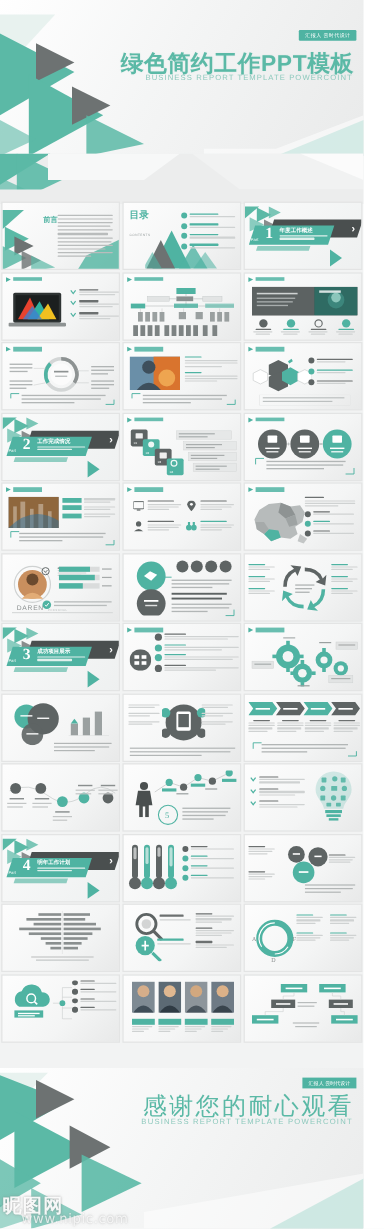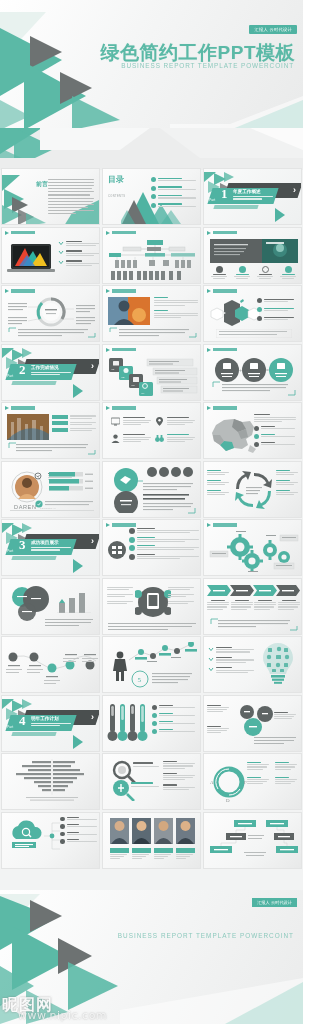--- a/index.html
+++ b/index.html
@@ -1624,18 +1624,19 @@
       <polygon points="12,36 72,68 12,100" fill="#5bb9a6"></polygon>
       <polygon points="58,48 92,66 58,84" fill="#6d7272"></polygon>
       <polygon points="68,72 118,96 68,120" fill="#5bb9a6" opacity=".9"></polygon>
       <polygon points="0,76 34,96 0,116" fill="#5bb9a6" opacity=".8"></polygon>
       <polygon points="26,100 68,122 26,134" fill="#5bb9a6" opacity=".7"></polygon>
       <polygon points="0,114 24,126 0,134" fill="#5bb9a6" opacity=".55"></polygon>
       <polygon points="303,92 225,134 303,134" fill="#5bb9a6" opacity=".55"></polygon>
       <polygon points="120,120 303,88 303,134 120,134" fill="#ffffff" opacity=".5"></polygon>
     </svg>
     <div class="f-badge">汇报人 云时代设计</div>
+    <div class="f-title">感谢您的耐心观看</div>
     <div class="f-sub">BUSINESS REPORT TEMPLATE POWERCOINT</div>
     <div class="wm-logo">昵图网</div>
     <div class="wm-url">www.nipic.com</div>
   </div>
 
 </div>
 
 </body></html>

